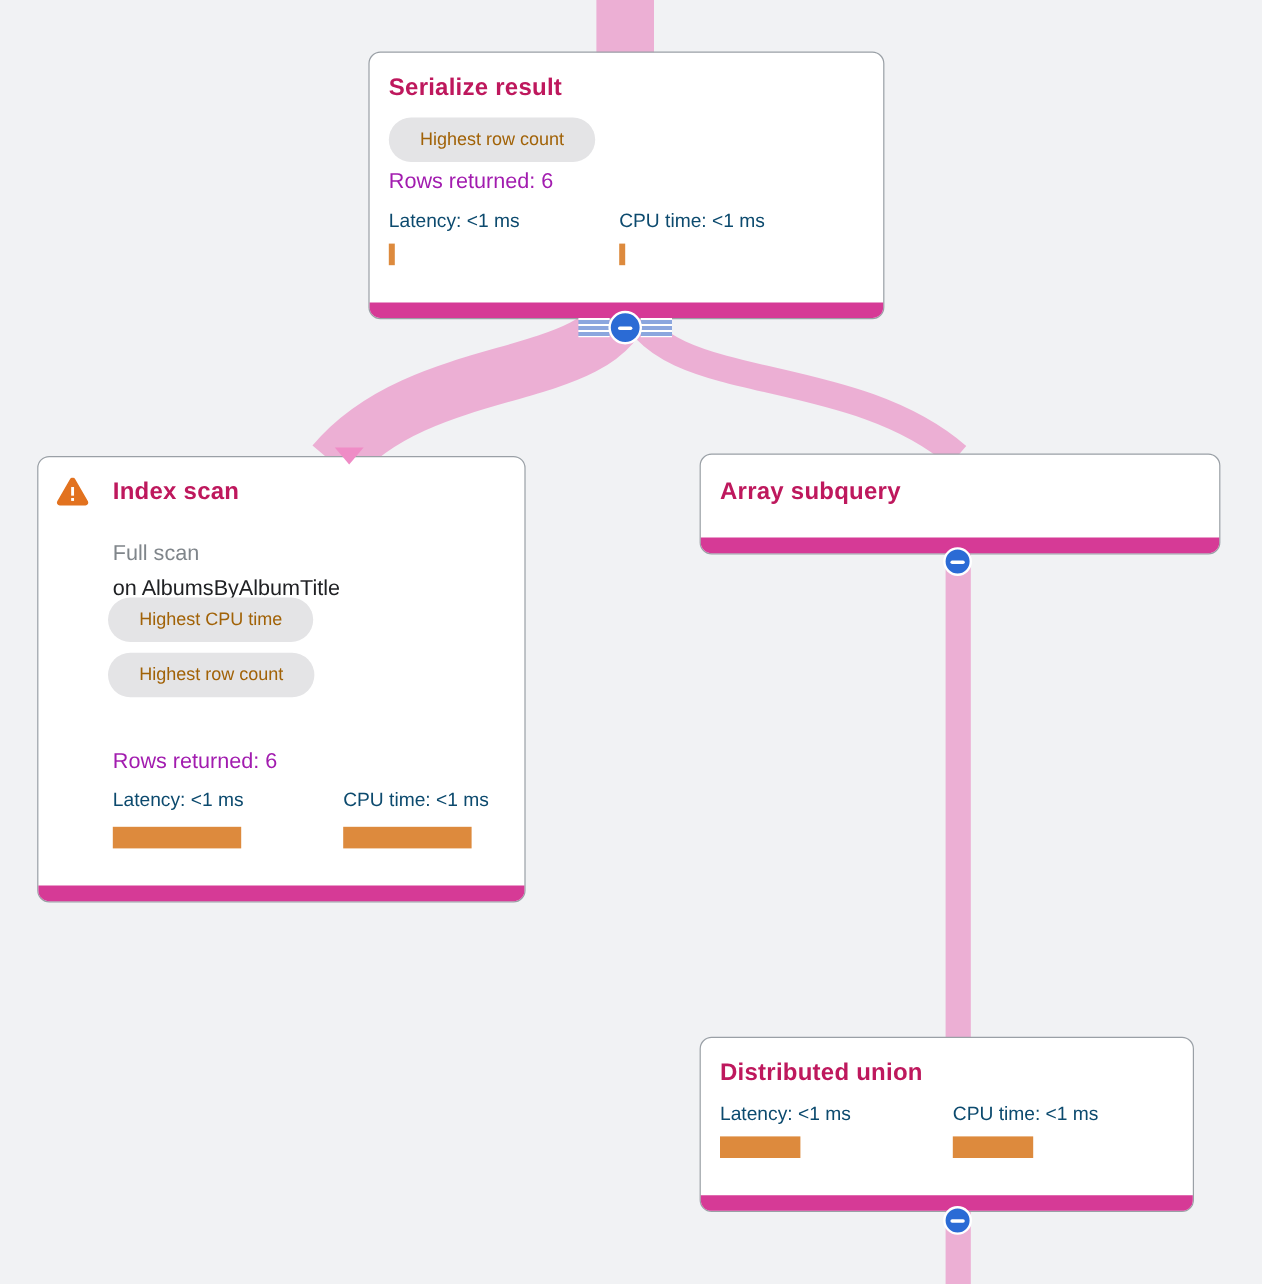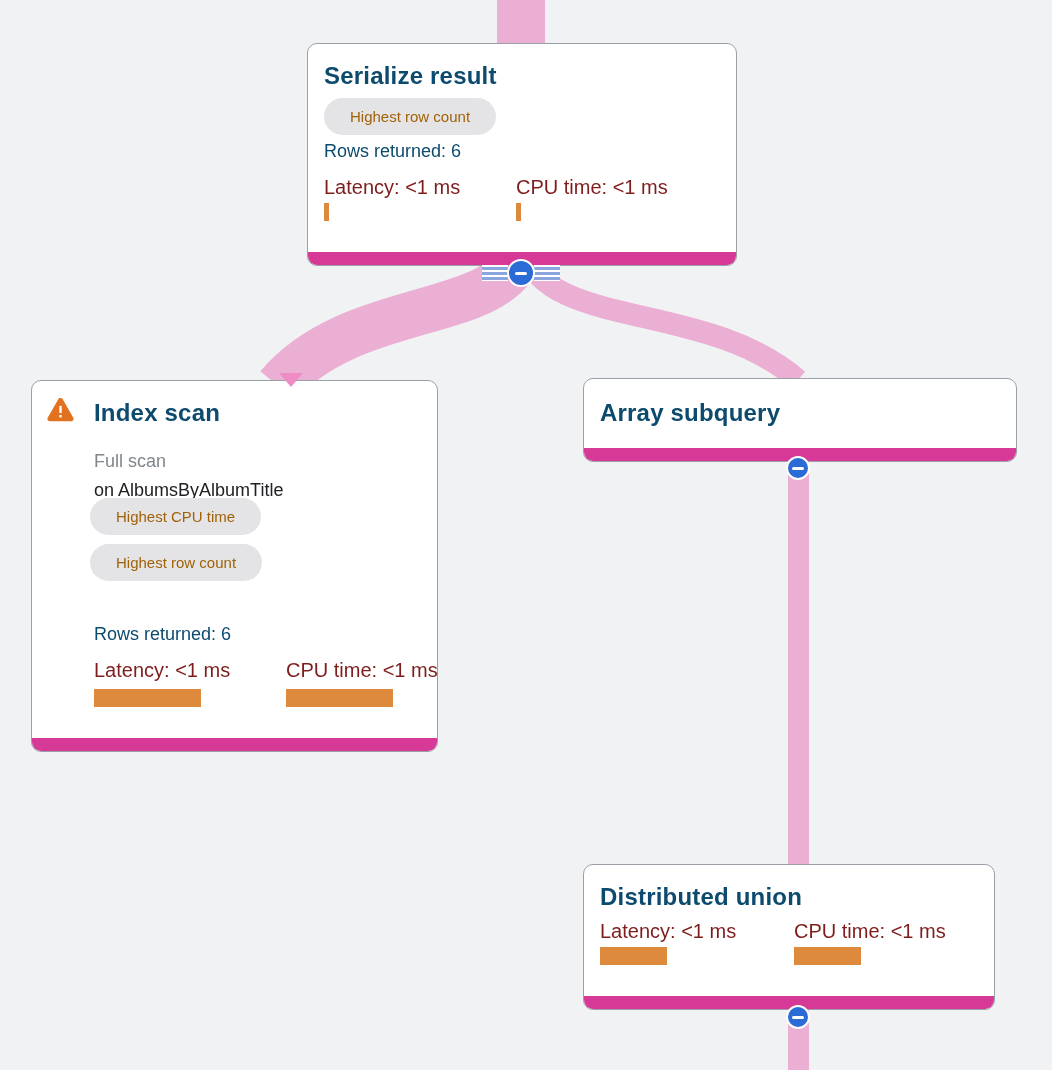--- a/index.html
+++ b/index.html
@@ -19,25 +19,25 @@
   .accent-strip {
     position:absolute; left:0; right:0; bottom:0; height:13px;
     background:#d63a96; border-radius:0 0 9px 9px;
   }
   .n-serialize { left:307px; top:43px;  width:430px; height:223px; }
   .n-index     { left:31px;  top:380px; width:407px; height:372px; }
   .n-array     { left:583px; top:378px; width:434px; height:84px;  }
   .n-union     { left:583px; top:864px; width:412px; height:146px; }
 
   .abs { position:absolute; }
-  .title { font-size:24px; font-weight:600; letter-spacing:.2px; color:#0c4a6e; white-space:nowrap; }
+  .title { font-size:20px; font-weight:600; letter-spacing:.2px; color:#be185d; white-space:nowrap; }
   .sub   { font-size:18px; color:#202124; white-space:nowrap;margin-top:44px; }
   .muted { font-size:18px; color:#80868b; white-space:nowrap; }
-  .stat-label { font-size:20px; color:#7f1d1d; white-space:nowrap; }
-  .rows-text  { font-size:18px; color:#0c4a6e; white-space:nowrap;text-align:center; }
+  .stat-label { font-size:16px; color:#0c4a6e; white-space:nowrap; }
+  .rows-text  { font-size:18px; color:#a21caf; white-space:nowrap;text-align:center; }
 
   .badge {
     display:inline-block; box-sizing:border-box;
     height:37px; line-height:37px; padding:0 26px;
     background:#e4e4e6; color:#a16207;
     border-radius:18.5px; font-size:15px; white-space:nowrap;text-align:center;
   }
   .badge-stack .badge { display:block; width:max-content; margin-bottom:9px; }
 
   .bar { position:absolute; height:18px; background:#dd8a3d; }

